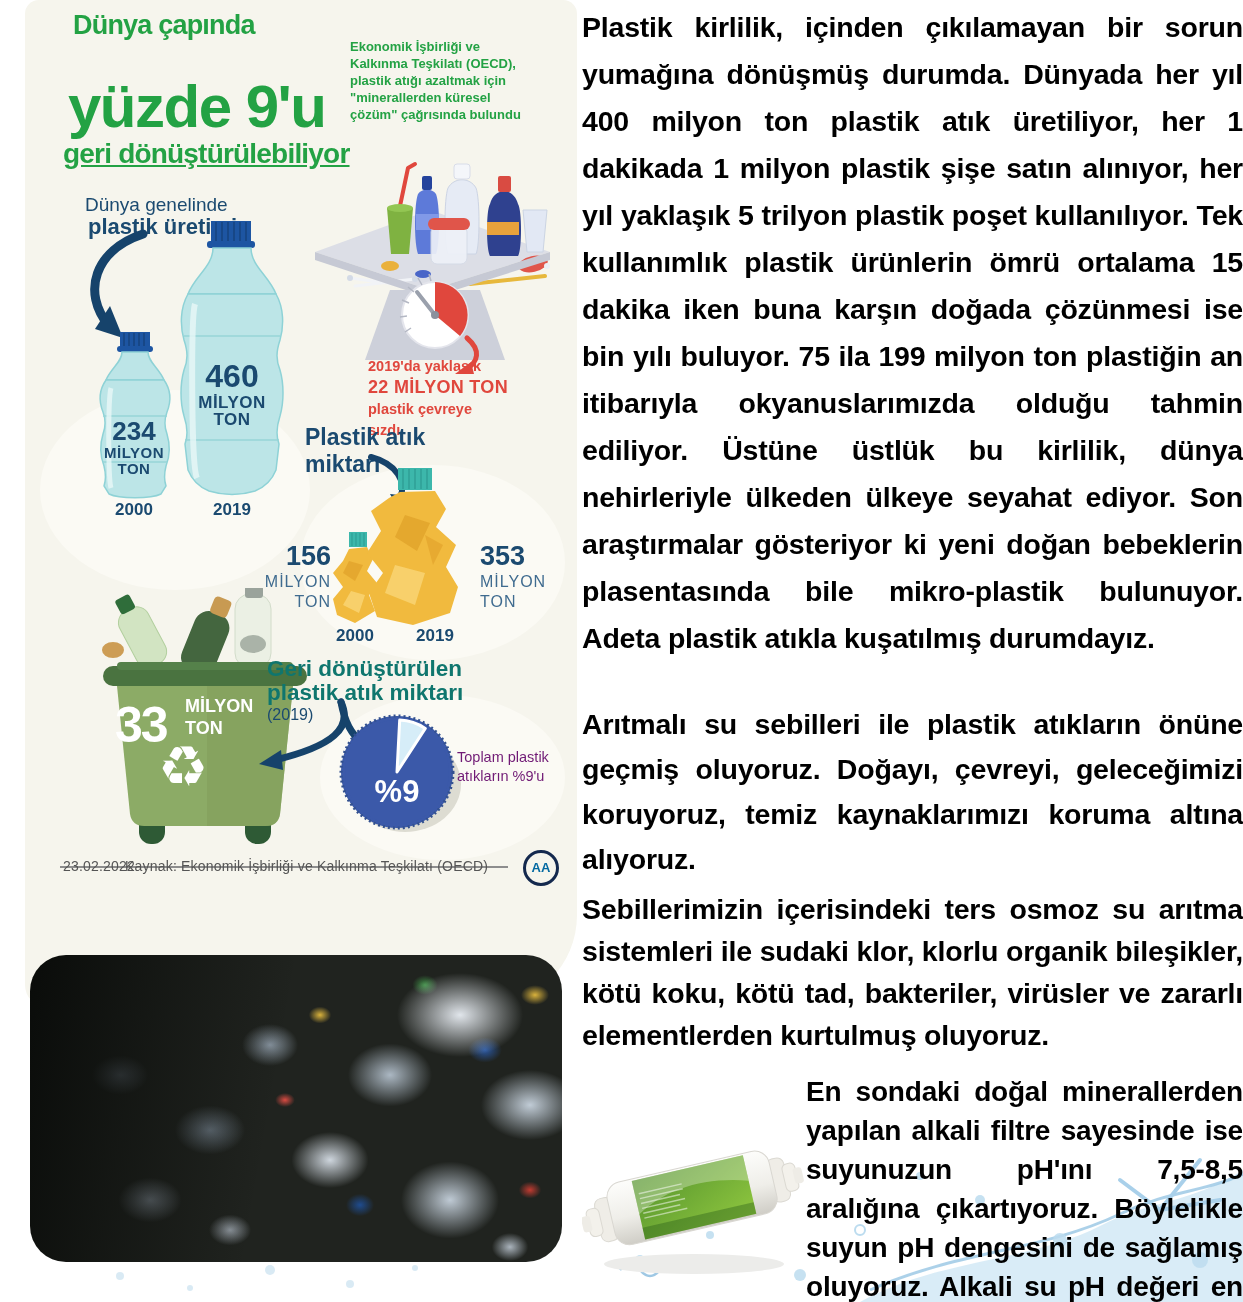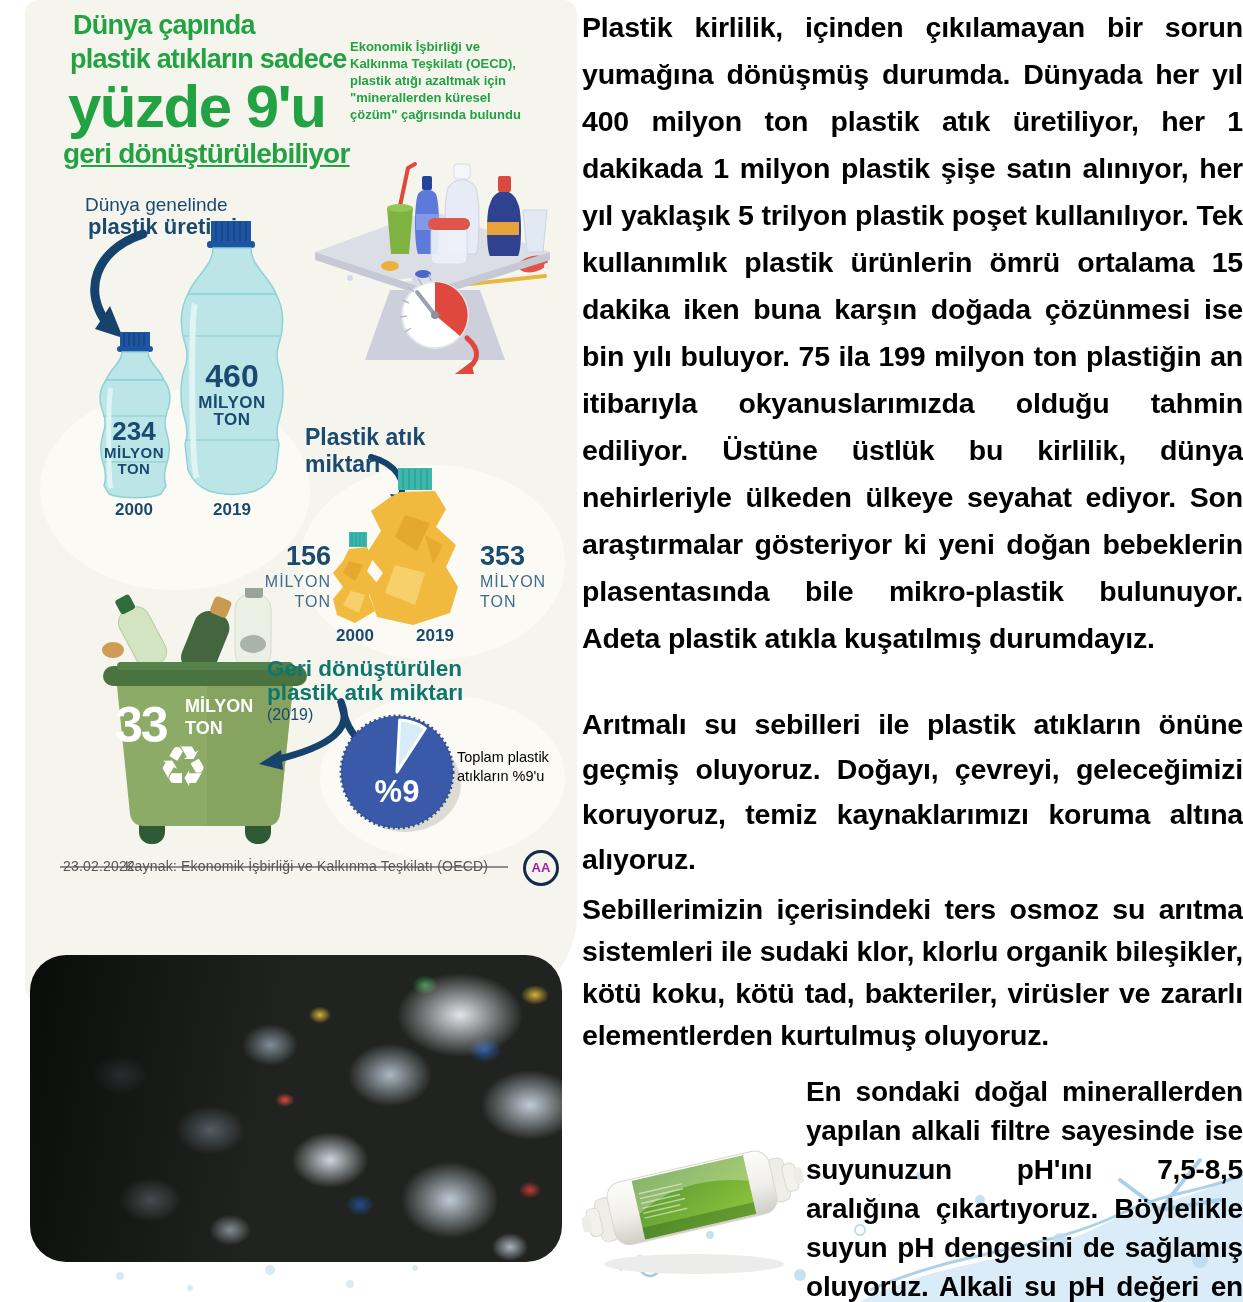--- a/index.html
+++ b/index.html
@@ -18,25 +18,25 @@
   .ton-unit{font-weight:700;letter-spacing:.5px;}
   .year{font-weight:800;color:#1b4a70;font-size:17px;text-align:center;}
   .leak{color:#e0473d;font-weight:700;font-size:14.5px;line-height:21px;}
   .leak b{font-size:18px;letter-spacing:.3px;font-weight:800;}
   .wlabel{line-height:1.1;}
   .wnum{font-size:27px;font-weight:800;color:#1b4a70;}
   .wunit{font-size:16px;font-weight:500;color:#3f6b8f;letter-spacing:1px;line-height:1.25;}
   .bin-txt{position:absolute;color:#fff;font-weight:800;}
   .geri{color:#0f766e;font-weight:800;font-size:22.5px;white-space:nowrap;}
   .pie-caption{position:absolute;left:432px;top:748px;width:100px;font-size:14.5px;
-               line-height:19px;color:#000000;}
+               line-height:19px;color:#701a75;}
   .foot{position:absolute;font-size:14px;color:#555;letter-spacing:.2px;}
   .aa-logo{position:absolute;left:498px;top:850px;width:30px;height:30px;border:3px solid #14294e;
            border-radius:50%;text-align:center;line-height:30px;font-size:13px;font-weight:800;
-           color:#a21caf;background:#f6f5ed;}
+           color:#0369a1;background:#f6f5ed;}
   
   .article{position:absolute;left:582px;top:0;width:661px;z-index:3;}
   .article p{margin:0;text-align:justify;color:#000;font-weight:700;
              font-family:"Liberation Sans",sans-serif;}
   .p1{margin-top:4px!important;font-size:28.5px;line-height:47px;letter-spacing:-.2px;}
   .p2{margin-top:40px!important;font-size:28.5px;line-height:45px;letter-spacing:-.2px;}
   .p3{margin-top:6px!important;font-size:28.5px;line-height:42px;letter-spacing:-.2px;}
   .p4{margin-top:16px!important;font-size:28px;line-height:39px;letter-spacing:-.2px;}
   .filter-float{float:left;width:224px;height:236px;position:relative;}
   
@@ -93,21 +93,20 @@
       <circle cx="255" cy="26" r="4" fill="#c9e1f0" opacity=".7"></circle>
     <circle cx="320" cy="10" r="3" fill="#c9e1f0" opacity=".7"></circle>
   </svg>
 
   <div class="info">
     <div class="blob" style="left:15px;top:390px;width:270px;height:200px;"></div>
     <div class="blob" style="left:275px;top:465px;width:265px;height:195px;"></div>
     <div class="blob" style="left:295px;top:695px;width:245px;height:165px;"></div>
 
     <div class="abs g-title" style="left:48px;top:10px;font-size:27px;">Dünya çapında</div>
-    <div class="abs g-title" style="left:45px;top:44px;font-size:27px;">plastik atıkların sadece</div>
     <div class="abs g-title" style="left:43px;top:72px;font-size:60px;letter-spacing:-1.5px;">yüzde 9'u</div>
     <div class="abs g-title" style="left:38px;top:138px;font-size:28px;text-decoration:underline;">geri dönüştürülebiliyor</div>
 
     <div class="oecd">Ekonomik İşbirliği ve Kalkınma Teşkilatı (OECD), plastik atığı azaltmak için "minerallerden küresel çözüm" çağrısında bulundu</div>
 
     <svg class="abs" style="left:270px;top:146px;" width="255" height="228" viewBox="0 0 255 228">
       <polygon points="20,106 135,64 255,106 135,144" fill="#dcdee6"></polygon>
       <path d="M105,60 L113,22 M113,22 L120,18" stroke="#e0473d" stroke-width="4" stroke-linecap="round" fill="none"></path>
       <path d="M92,62 L118,62 L114,108 L96,108 Z" fill="#7fb241"></path>
       <ellipse cx="105" cy="62" rx="13" ry="4" fill="#93c653"></ellipse>
@@ -135,20 +134,26 @@
       <polygon points="95,144 185,144 210,214 70,214" fill="#cdd0da"></polygon>
       <circle cx="140" cy="169" r="33" fill="#ffffff" stroke="#e4e5ec" stroke-width="2"></circle>
       <path d="M140,169 L140,136 A33,33 0 0 1 165,190 Z" fill="#e0473d"></path>
       <path d="M116,182 L110,186 M112,170 L105,171 M114,157 L107,154 M119,146 L113,141 M127,139 L123,132 M136,135 L134,128" stroke="#b4b8c4" stroke-width="1.5"></path>
       <line x1="140" y1="169" x2="122" y2="146" stroke="#9aa0ac" stroke-width="4" stroke-linecap="round"></line>
       <circle cx="140" cy="169" r="4" fill="#8b909c"></circle>
       <path d="M172,192 C186,204 184,216 170,224" stroke="#e0473d" stroke-width="5" fill="none" stroke-linecap="round"></path>
       <polygon points="156,231 176,216 180,232" fill="#e0473d"></polygon>
     </svg>
 
+    <div class="abs leak" style="left:343px;top:356px;">
+      <div>2019'da yaklaşık</div>
+      <b>22 MİLYON TON</b>
+      <div>plastik çevreye</div>
+      <div>sızdı</div>
+    </div>
 
     <div class="abs navy" style="left:60px;top:194px;font-size:19px;">Dünya genelinde</div>
     <div class="abs navy" style="left:63px;top:214px;font-size:22px;font-weight:800;">plastik üretimi</div>
     <svg class="abs" style="left:40px;top:226px;" width="115" height="125" viewBox="0 0 115 125">
       <path d="M78,8 C30,24 16,66 44,100" stroke="#16436b" stroke-width="9" fill="none" stroke-linecap="round"></path>
       <polygon points="58,112 30,103 45,80" fill="#16436b"></polygon>
     </svg>
 
     <svg class="abs" style="left:68px;top:328px;" width="82" height="178" viewBox="0 0 82 178">
       <rect x="27" y="4" width="30" height="15" fill="#1d55a2"></rect>

